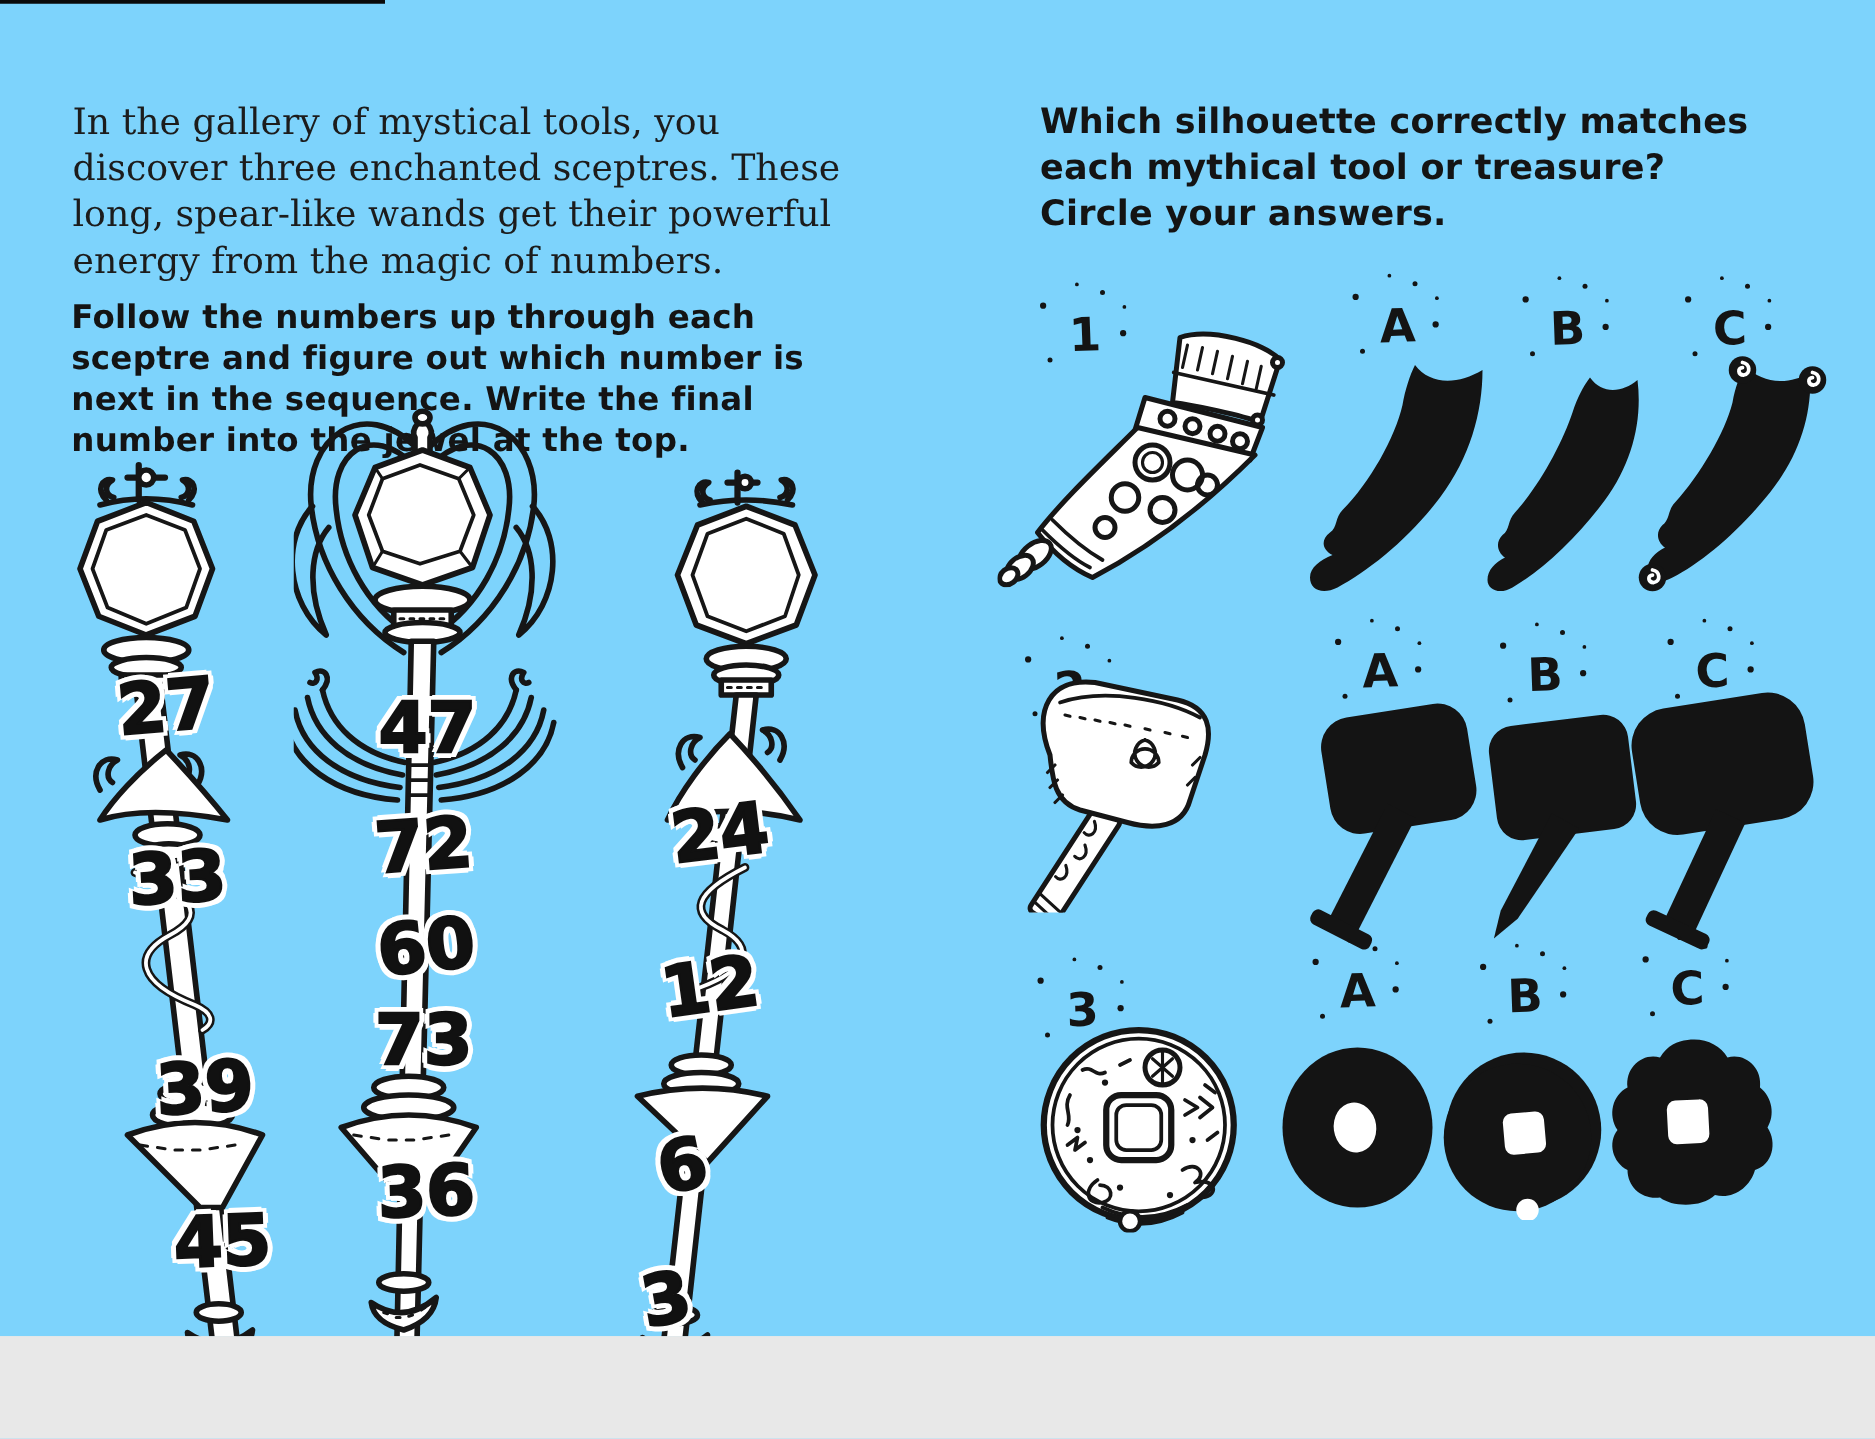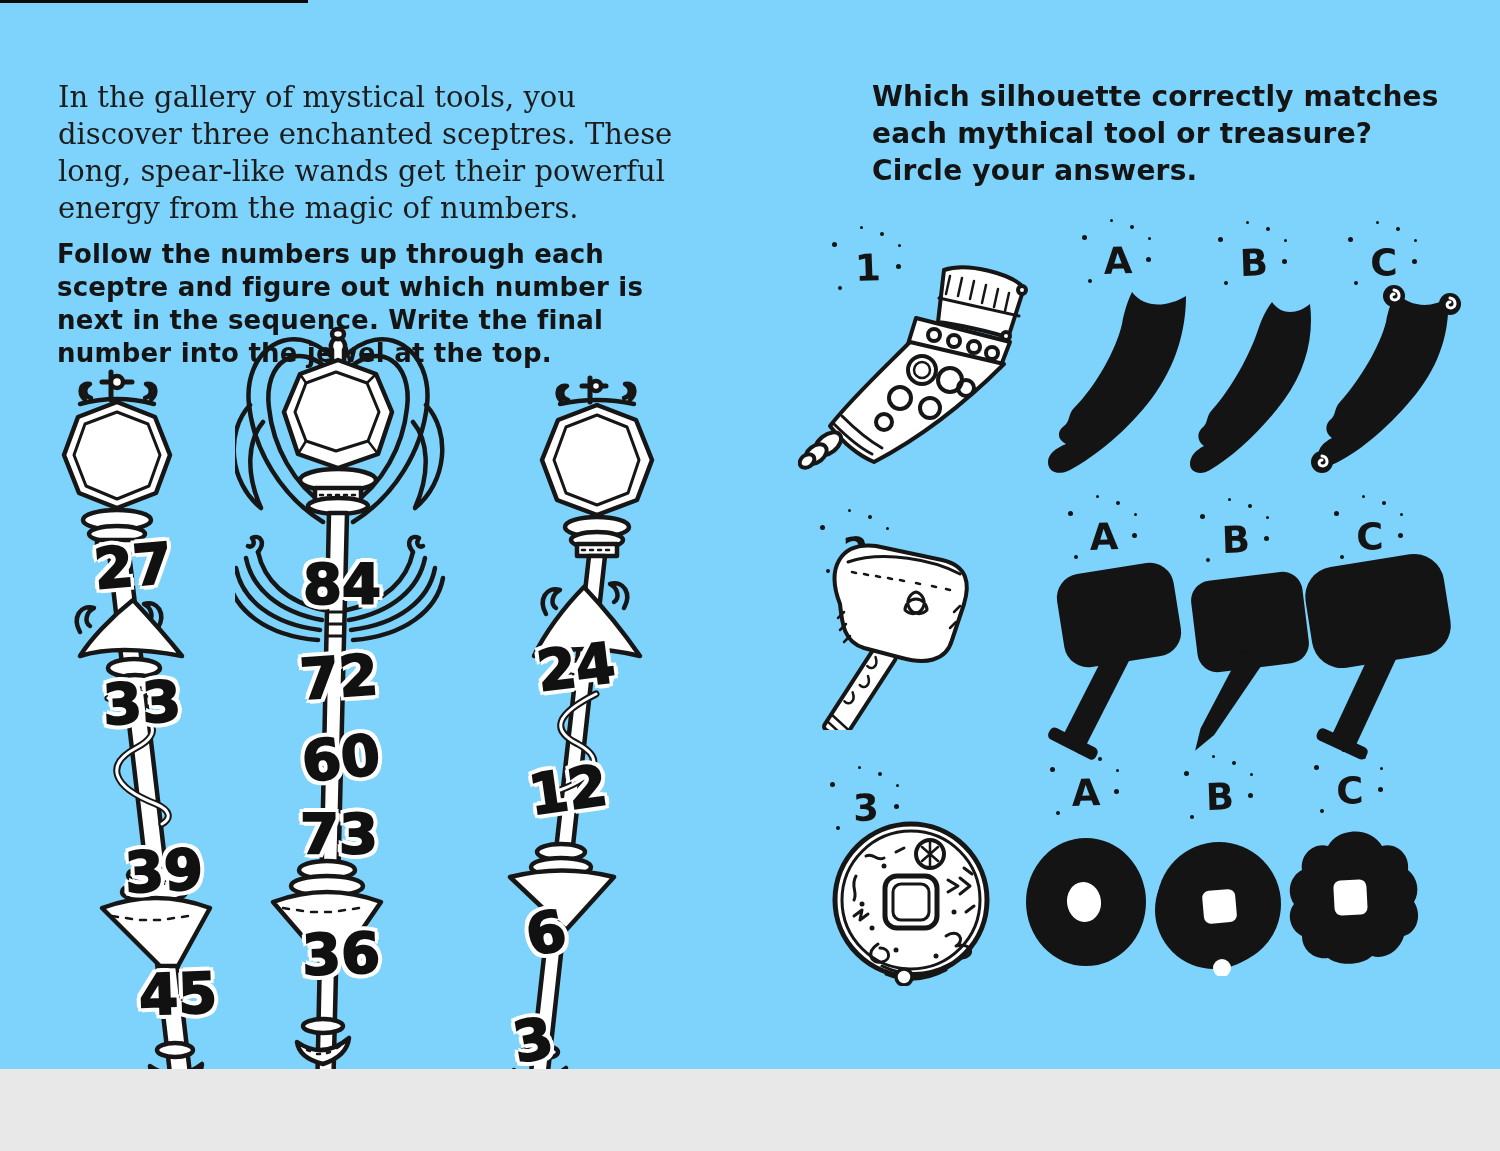--- a/index.html
+++ b/index.html
@@ -5,21 +5,21 @@
   html,body{margin:0;padding:0;background:#e8e8e8;}
   .sheet{position:relative;width:1500px;height:1069px;background:#7dd3fc;overflow:hidden;
          font-family:"DejaVu Sans",sans-serif;color:#161616;}
   .abs{position:absolute;}
   .scan-edge{left:0;top:0;width:308px;height:3px;background:#0a0a0a;}
   
   .intro{left:58px;top:50px;width:622px;font-family:"DejaVu Serif",serif;
          font-size:29px;line-height:37px;color:#1c1c1c;}
   .hand{font-family:"DejaVu Sans",sans-serif;font-weight:700;letter-spacing:.2px;color:#141414;}
   .instructions{left:57px;top:212px;width:612px;font-size:26px;line-height:33px;}
-  .heading{left:872px;top:50px;width:578px;font-size:28px;line-height:37px;}
+  .heading{left:832px;top:50px;width:578px;font-size:28px;line-height:37px;}
   
   .n{transform:translate(-50%,-50%);font-family:"DejaVu Sans",sans-serif;font-weight:900;
      font-size:56px;color:#111;-webkit-text-stroke:2px #111;white-space:nowrap;
      text-shadow:-5px 0 0 #fff,5px 0 0 #fff,0 -5px 0 #fff,0 5px 0 #fff,
                  -4px -4px 0 #fff,4px -4px 0 #fff,-4px 4px 0 #fff,4px 4px 0 #fff;}
   
   .opt{width:44px;height:44px;transform:translate(-50%,-50%);}
   .opt .glyph{position:absolute;left:50%;top:50%;transform:translate(-50%,-50%) rotate(-2deg);
               font-weight:700;font-size:37px;color:#141414;}
   .opt i{position:absolute;background:#141414;border-radius:50%;}
@@ -144,21 +144,21 @@
       <path d="M62,706 L65,707 M72,710 L75,710 M82,709 L85,708 M92,704 L95,702" stroke-width="2.5"></path>
       <rect x="62" y="738" width="23" height="30" rx="5"></rect>
     </g>
   </svg>
 
   <div class="abs n" style="left:133px;top:566px;transform:translate(-50%,-50%) rotate(-5deg)">27</div>
   <div class="abs n" style="left:142px;top:703px;transform:translate(-50%,-50%) rotate(-3deg)">33</div>
   <div class="abs n" style="left:164px;top:871px;transform:translate(-50%,-50%) rotate(-3deg)">39</div>
   <div class="abs n" style="left:178px;top:994px;transform:translate(-50%,-50%) rotate(-2deg)">45</div>
 
-  <div class="abs n" style="left:342px;top:583px">84</div>
+  <div class="abs n" style="left:342px;top:583px">47</div>
   <div class="abs n" style="left:339px;top:677px;transform:translate(-50%,-50%) rotate(-4deg)">72</div>
   <div class="abs n" style="left:341px;top:758px;transform:translate(-50%,-50%) rotate(-6deg)">60</div>
   <div class="abs n" style="left:339px;top:833px">73</div>
   <div class="abs n" style="left:341px;top:954px;transform:translate(-50%,-50%) rotate(-2deg)">36</div>
 
   <div class="abs n" style="left:576px;top:667px;transform:translate(-50%,-50%) rotate(-7deg)">24</div>
   <div class="abs n" style="left:568px;top:790px;transform:translate(-50%,-50%) rotate(-8deg)">12</div>
   <div class="abs n" style="left:546px;top:933px;transform:translate(-50%,-50%) rotate(-12deg)">6</div>
   <div class="abs n" style="left:533px;top:1040px;transform:translate(-50%,-50%) rotate(-10deg)">3</div>
 

